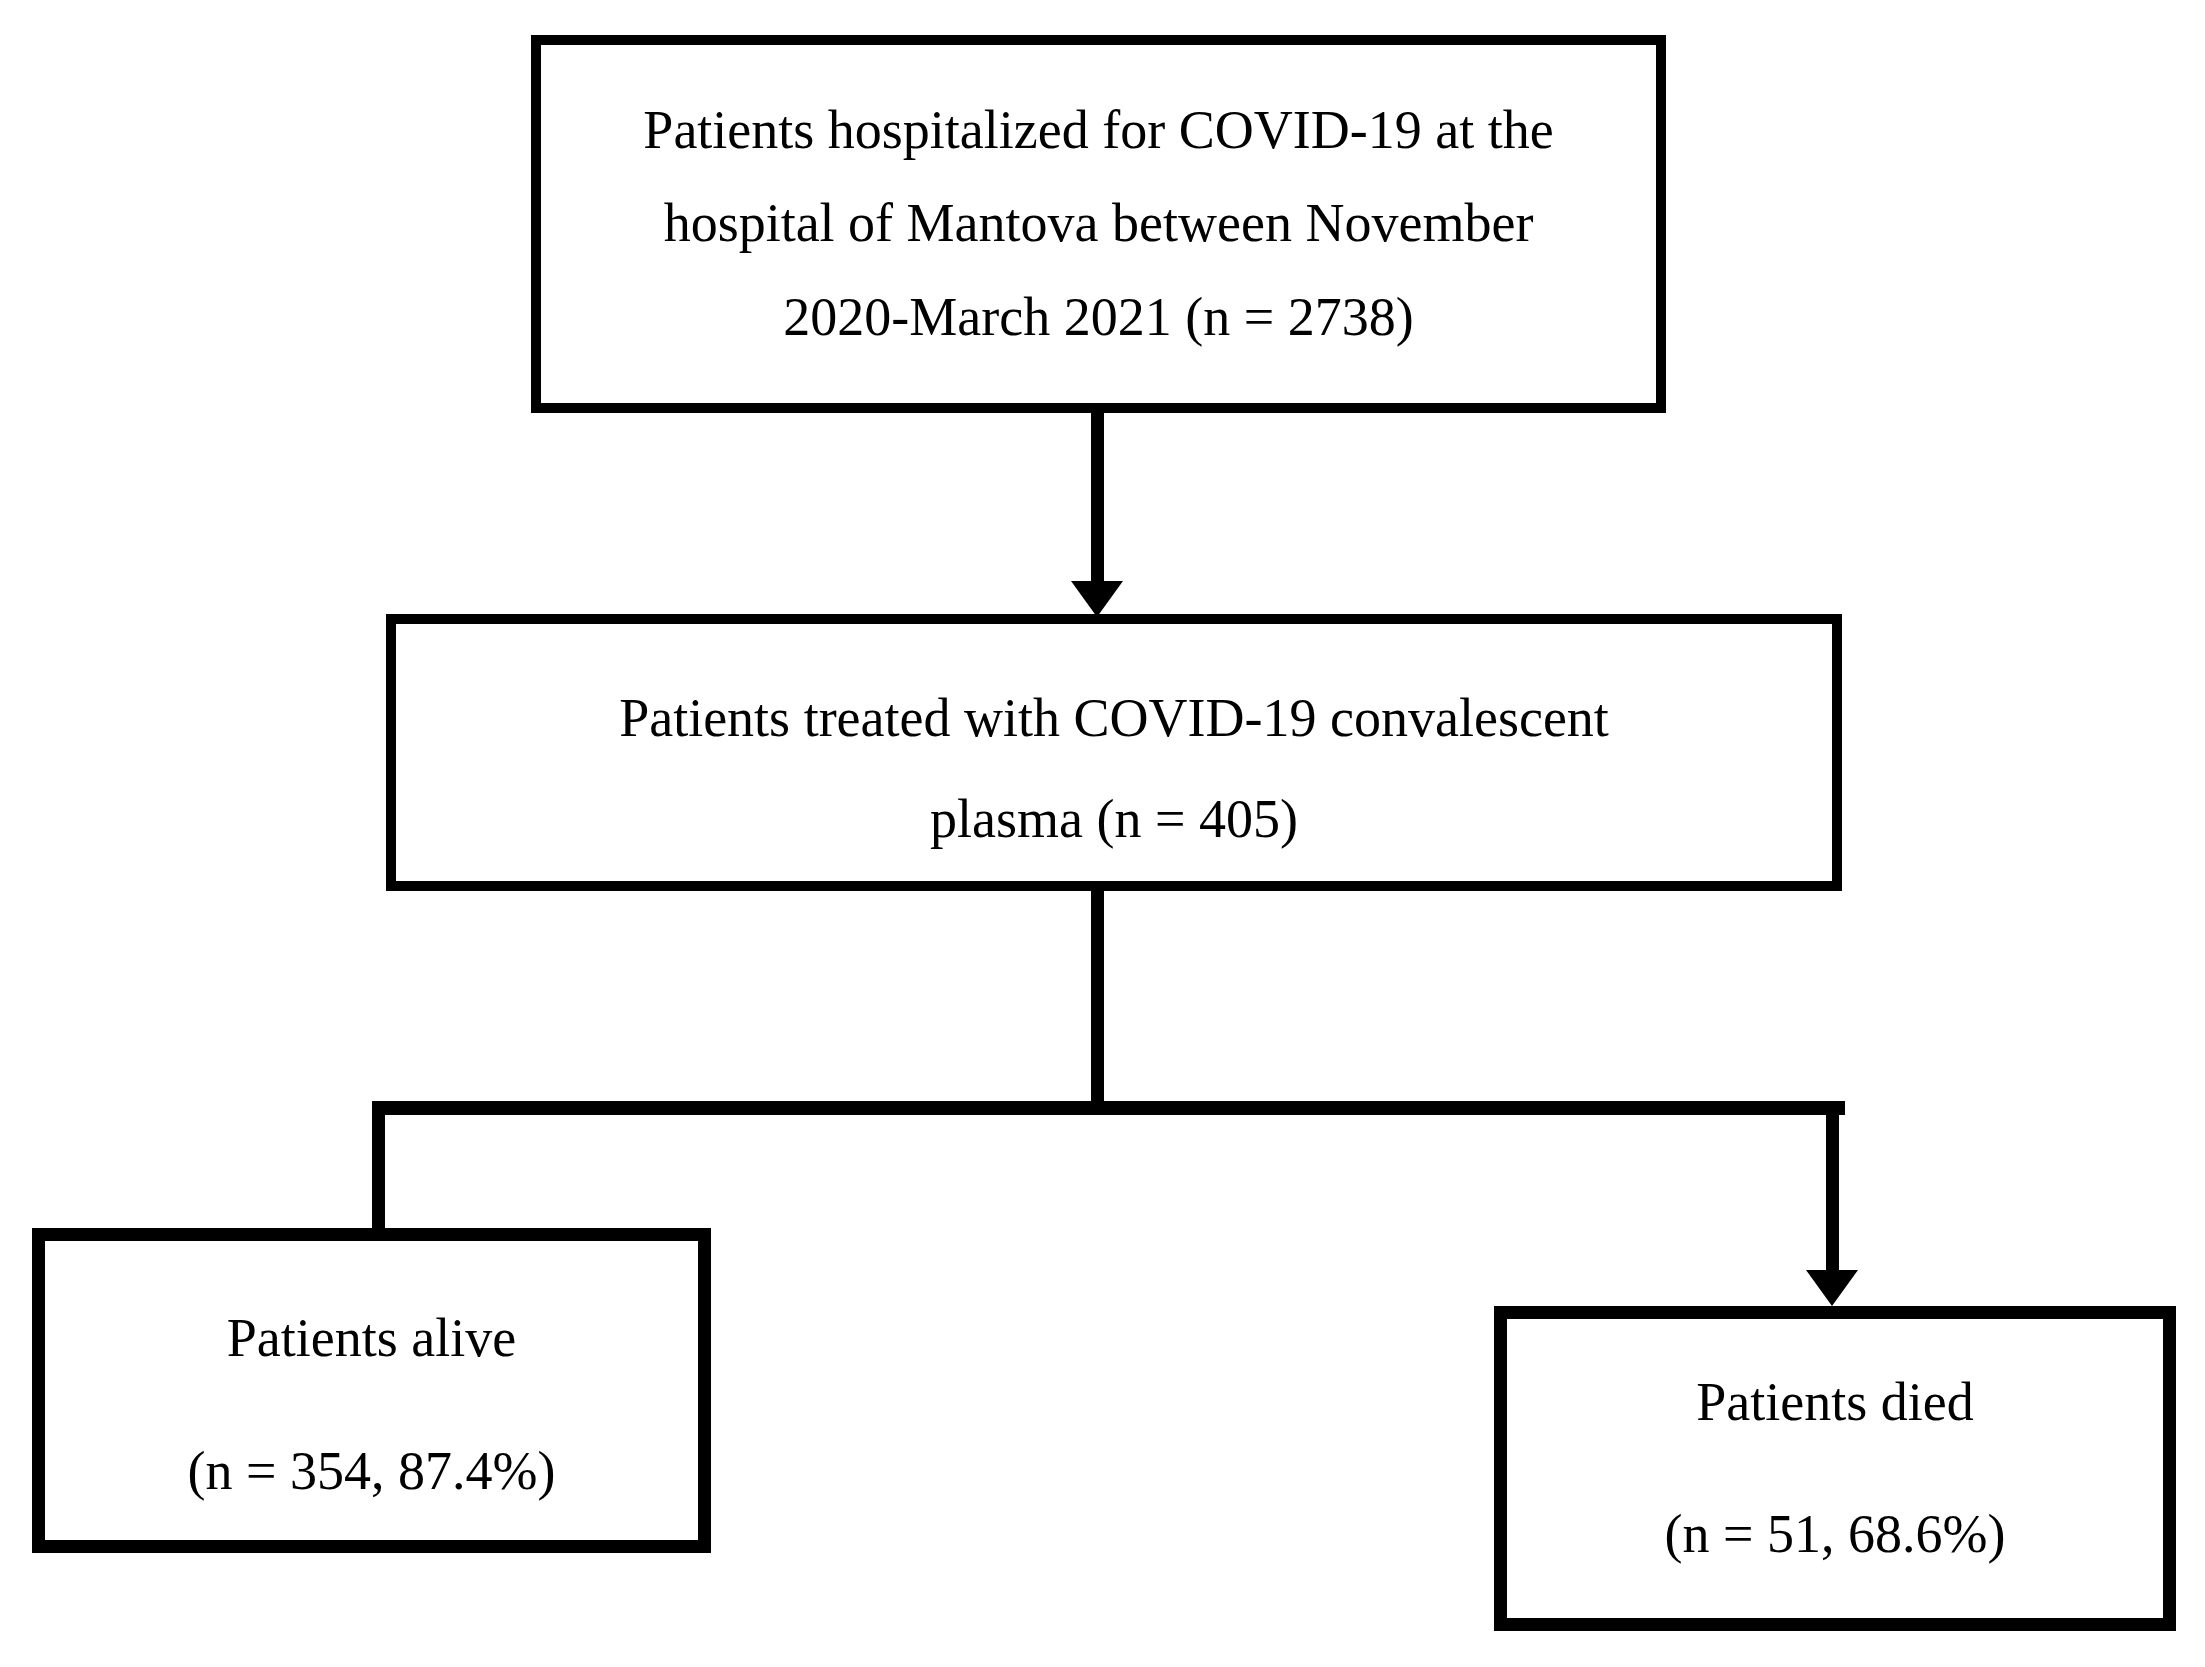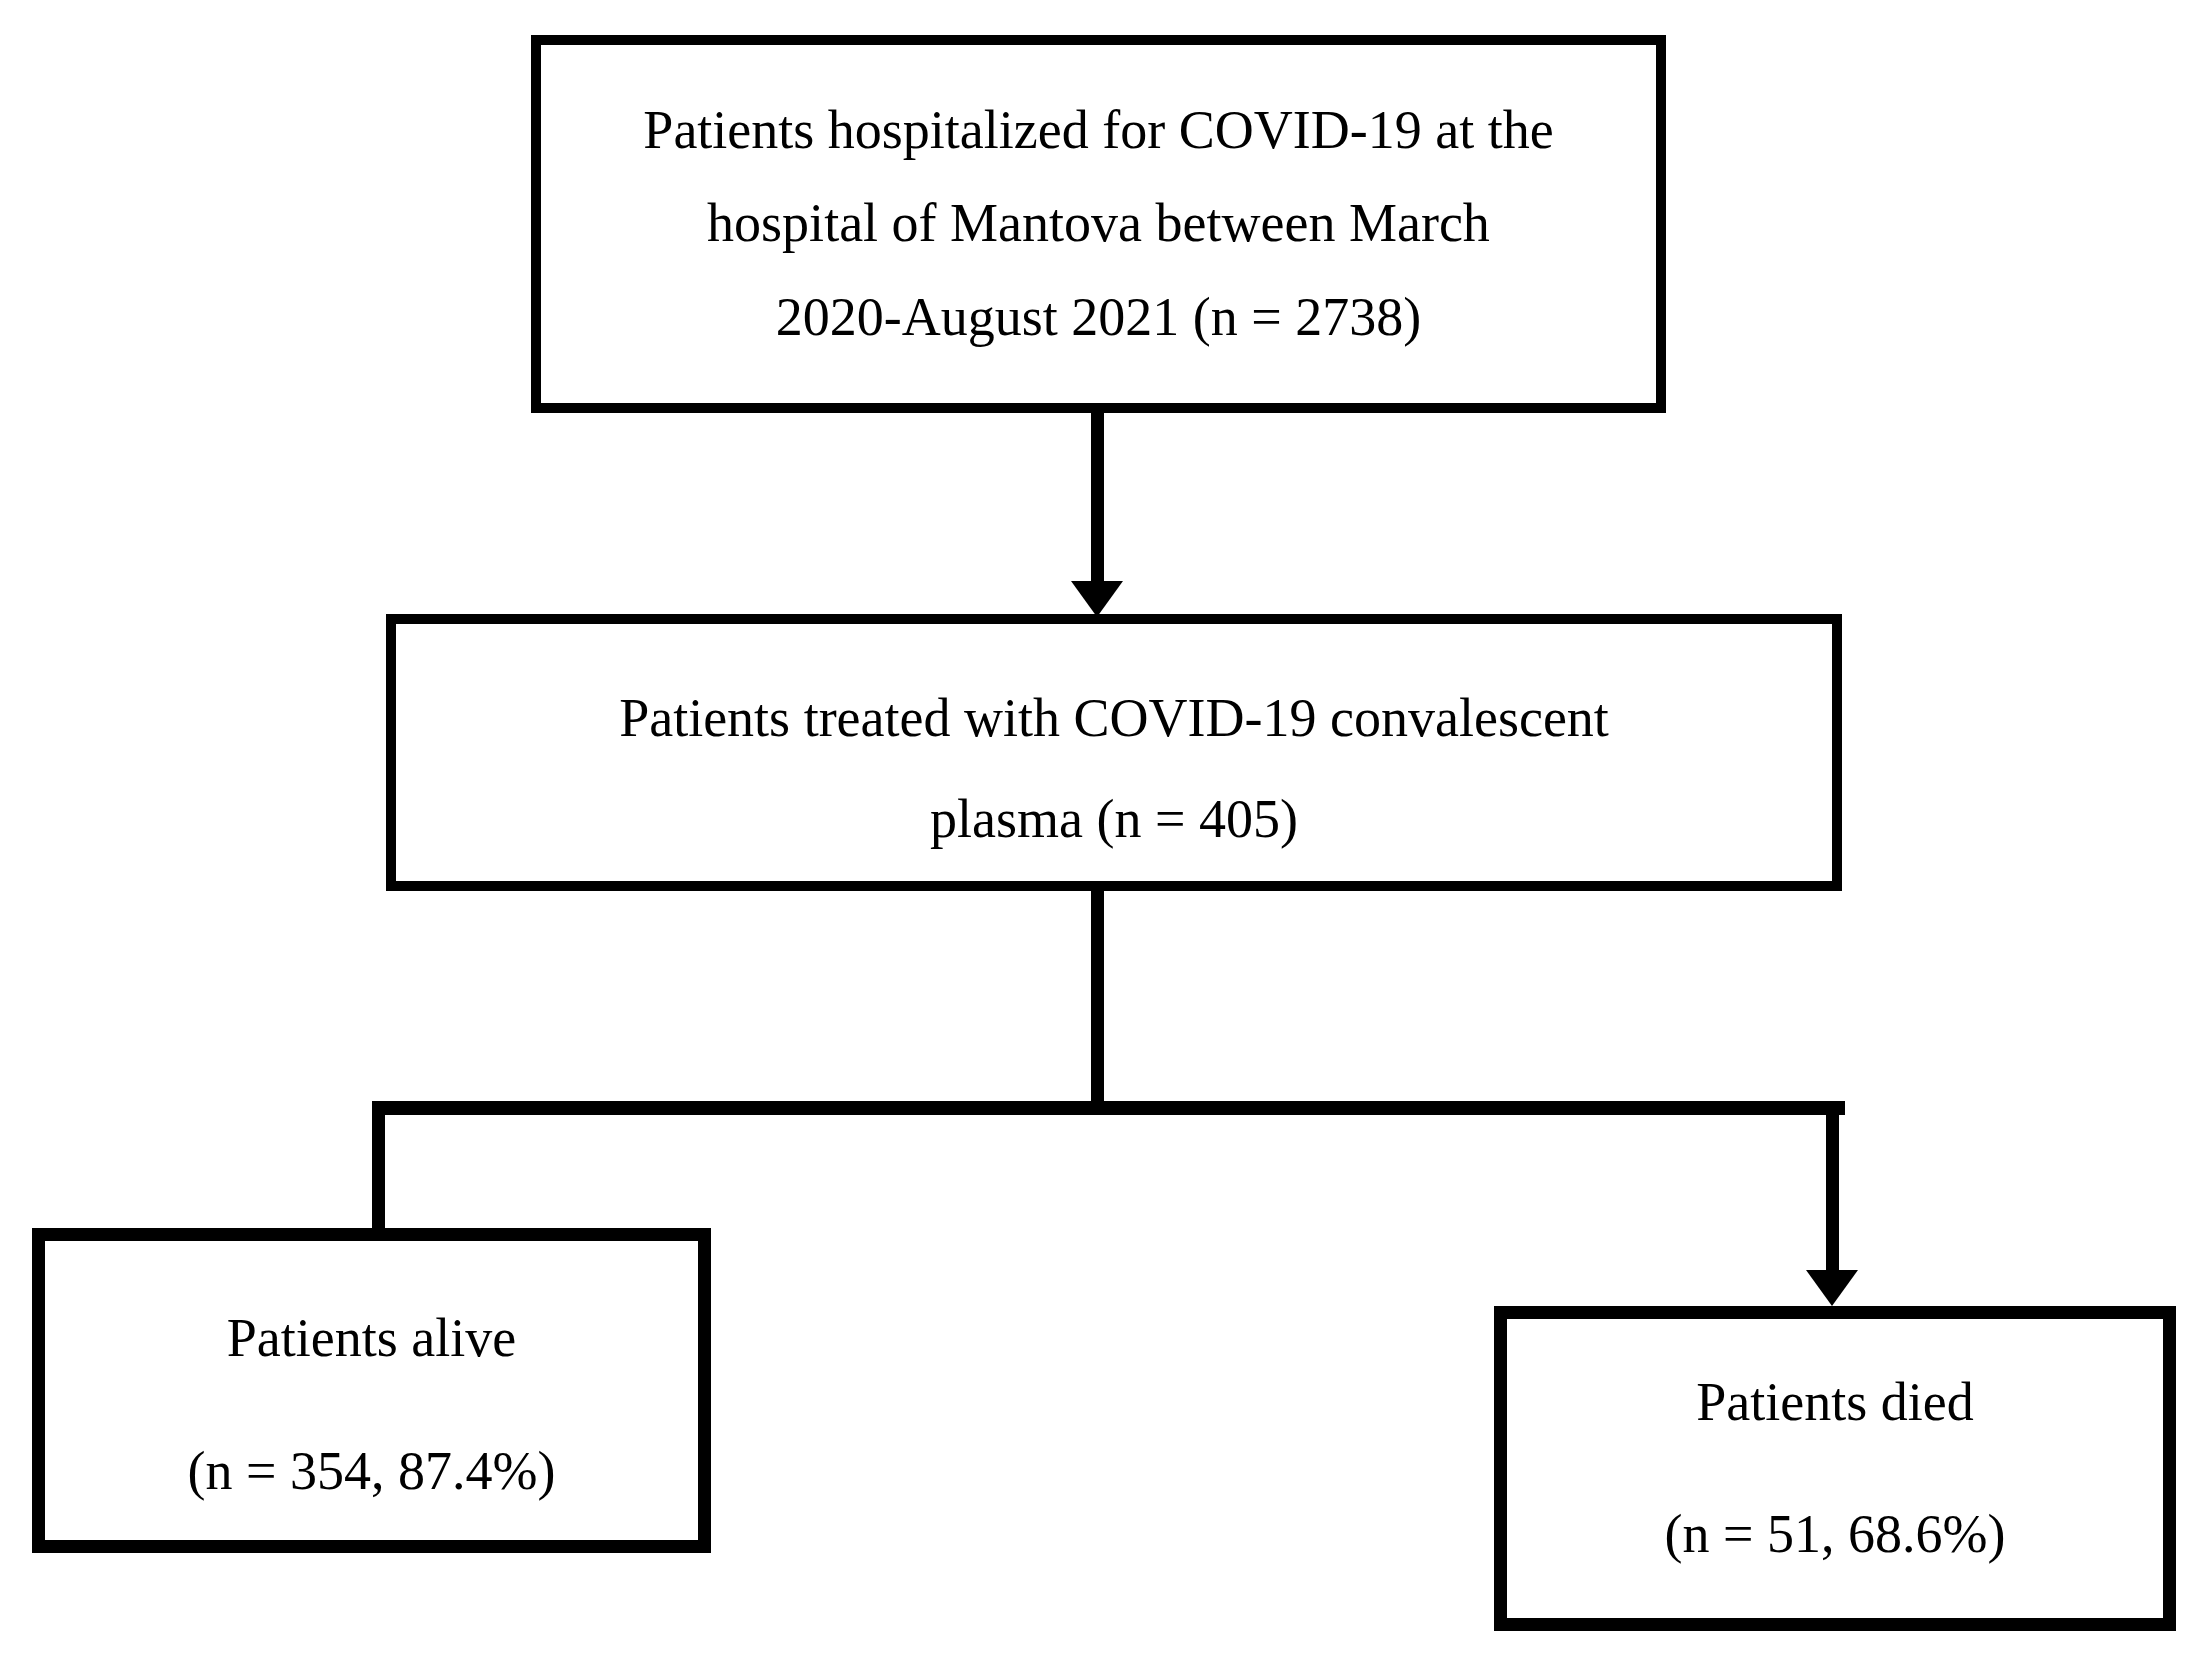--- a/index.html
+++ b/index.html
@@ -42,22 +42,22 @@
   .head-left     { left:352px;  top:1270px; }
   .head-right    { left:1806px; top:1270px; }
 </style>
 </head>
 <body>
 
 <div class="stage">
 
   <div class="node node-top">
     <div class="line">Patients hospitalized for COVID-19 at the</div>
-    <div class="line">hospital of Mantova between March</div>
-    <div class="line">2020-August 2021 (n = 2738)</div>
+    <div class="line">hospital of Mantova between November</div>
+    <div class="line">2020-March 2021 (n = 2738)</div>
   </div>
 
   <div class="stroke stem-top-mid"></div>
   <div class="arrowhead head-top-mid"></div>
 
   <div class="node node-mid">
     <div class="line">Patients treated with COVID-19 convalescent</div>
     <div class="line">plasma (n = 405)</div>
   </div>
 

